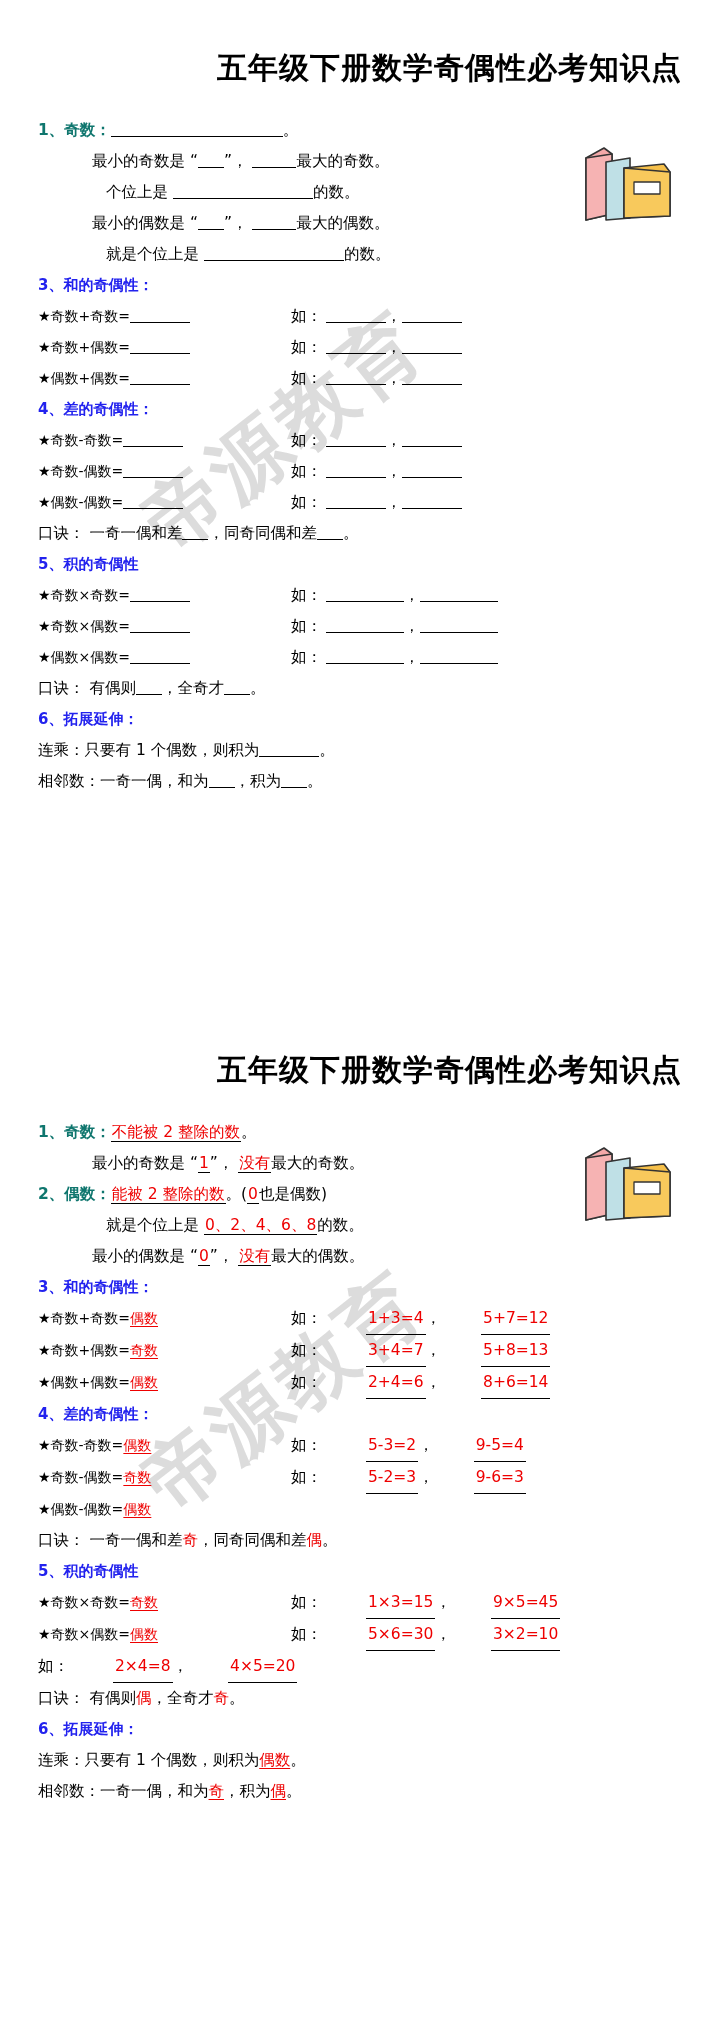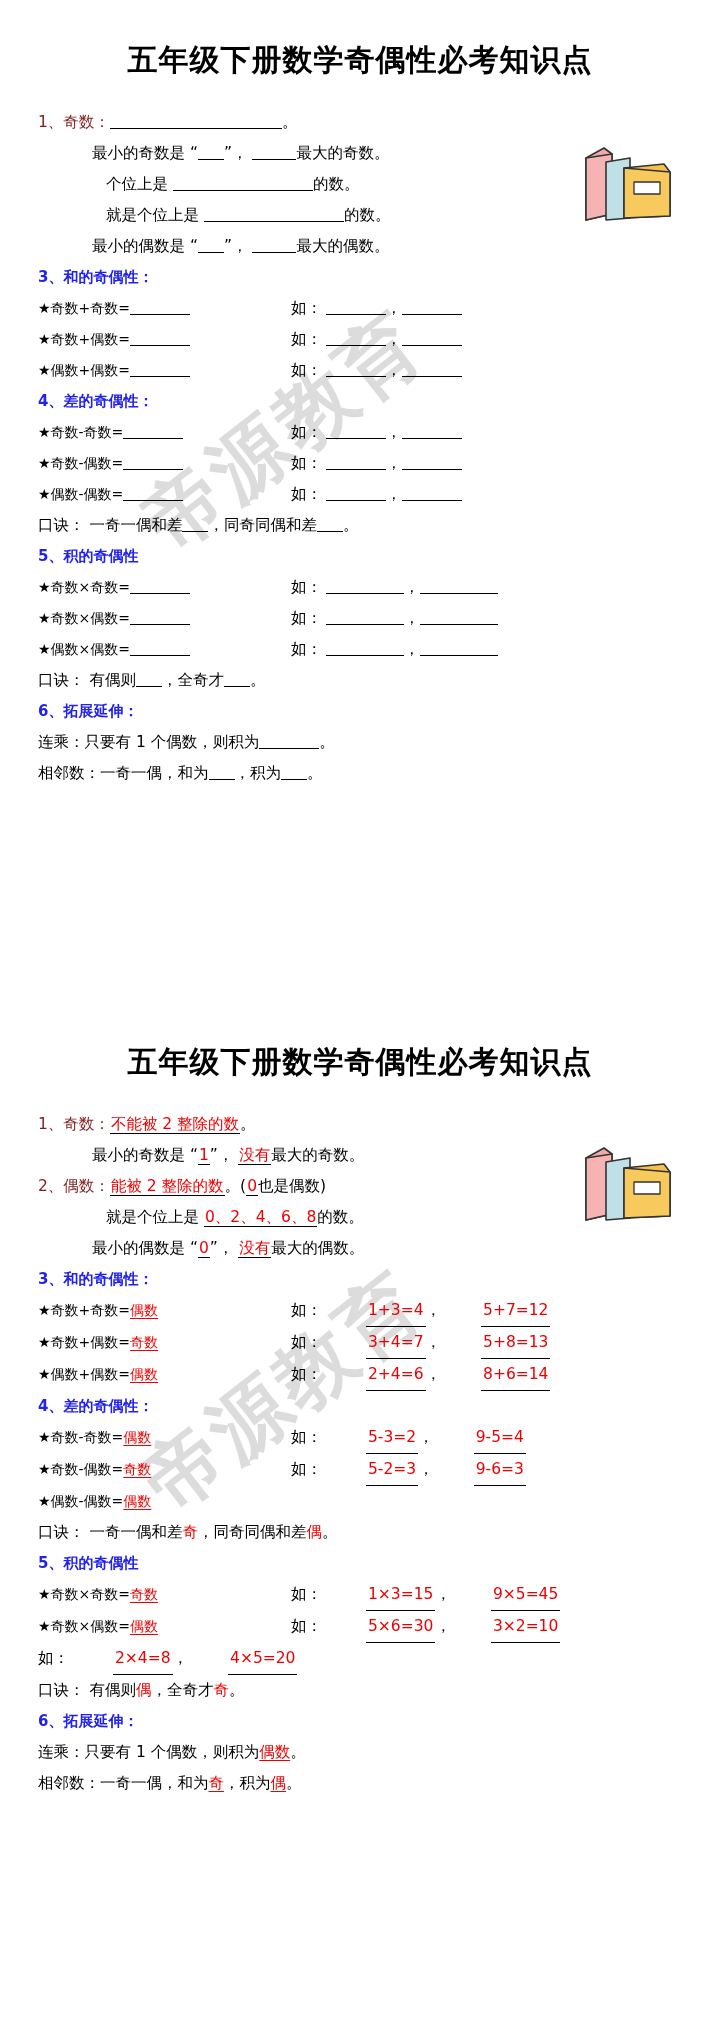--- a/index.html
+++ b/index.html
@@ -37,44 +37,44 @@
     user-select: none;
     z-index: 0;
   }
   .wm-1 { top: 380px; }
   .wm-2 { top: 1160px; }
 
   
   .doc-title {
     position: relative;
     z-index: 2;
-    text-align: center;
+    text-align: right;
     font-family: "DejaVu Serif", "Liberation Serif", serif;
     font-weight: bold;
     font-size: 30px;
     letter-spacing: 1px;
     color: #000;
-    margin: 0 0 26px 0;
+    margin: 8px 0 26px 0;
     white-space: nowrap;
   }
 
   
   .content { position: relative; z-index: 2; }
   .line {
     display: block;
     font-size: 15.5px;
     line-height: 31px;
     white-space: nowrap;
     color: #000;
   }
   .indent-1 { padding-left: 68px; }
   .indent-2 { padding-left: 54px; }
 
   .hdr { color: #2222ee; font-weight: bold; font-size: 15px; }
-  .num { color: #7f1d1d; font-weight: normal; }
+  .num { color: #0f766e; font-weight: bold; }
   .ans { color: #ee0000; }
   .ans-u { color: #ee0000; text-decoration: underline; text-underline-offset: 3px; }
   .blk-u { color: #ee0000; border-bottom: 1.4px solid #000; padding: 0 1px; }
 
   
   .b { display: inline-block; border-bottom: 1.5px solid #000; vertical-align: -2px; }
   .b-xl { width: 172px; }
   .b-lg { width: 140px; }
   .b-md { width: 60px; }
   .b-sm { width: 44px; }
@@ -140,28 +140,28 @@
       <span>最小的奇数是</span>
       <span>“</span><span class="b b-xs"></span><span>”</span><span>，</span>
       <span class="b b-sm"></span><span>最大的奇数。</span>
     </div>
 
     <div class="line indent-1">
       <span>个位上是</span> <span class="b b-lg"></span><span>的数。</span>
     </div>
 
 
-    <div class="line indent-1">
-      <span>就是个位上是</span> <span class="b b-lg"></span><span>的数。</span>
-    </div>
-
     <div class="line indent-2">
       <span>最小的偶数是</span>
       <span>“</span><span class="b b-xs"></span><span>”</span><span>，</span>
       <span class="b b-sm"></span><span>最大的偶数。</span>
+    </div>
+
+    <div class="line indent-1">
+      <span>就是个位上是</span> <span class="b b-lg"></span><span>的数。</span>
     </div>
 
     <div class="line hdr">3、和的奇偶性：</div>
 
     <div class="rule-row">
       <span class="rule-left star"><span>★奇数+奇数=</span><span class="b b-md"></span></span>
       <span class="rule-right"><span class="eg-label">如：</span><span class="b b-md"></span><span>，</span><span class="b b-md"></span></span>
     </div>
     <div class="rule-row">
       <span class="rule-left star"><span>★奇数+偶数=</span><span class="b b-md"></span></span>

